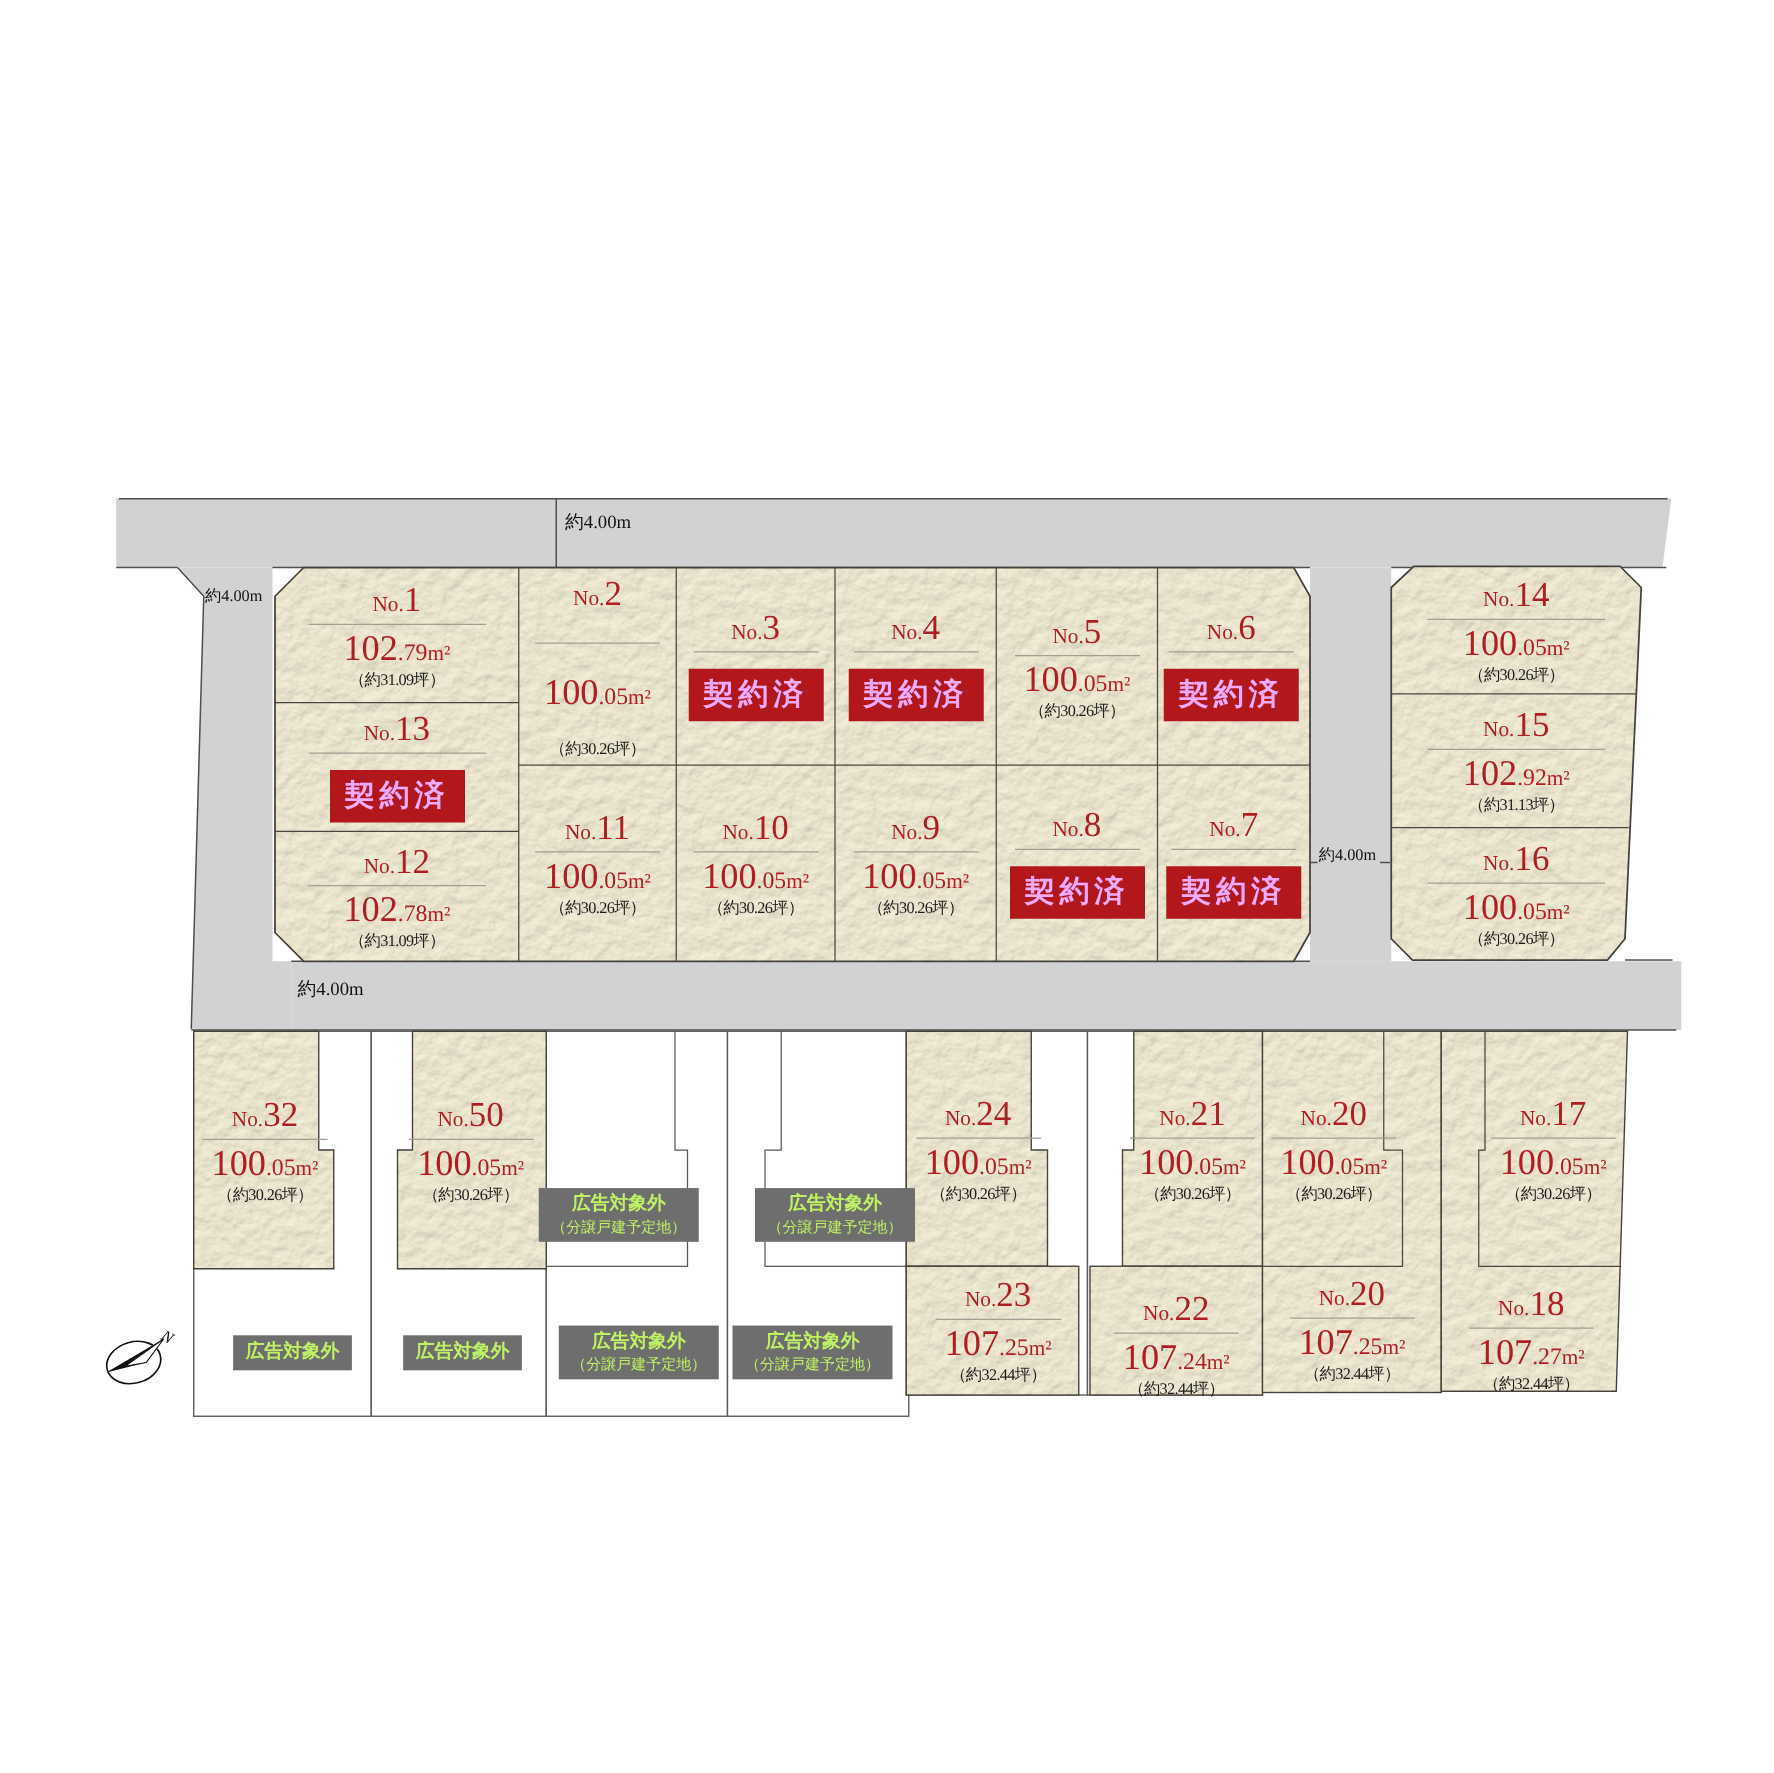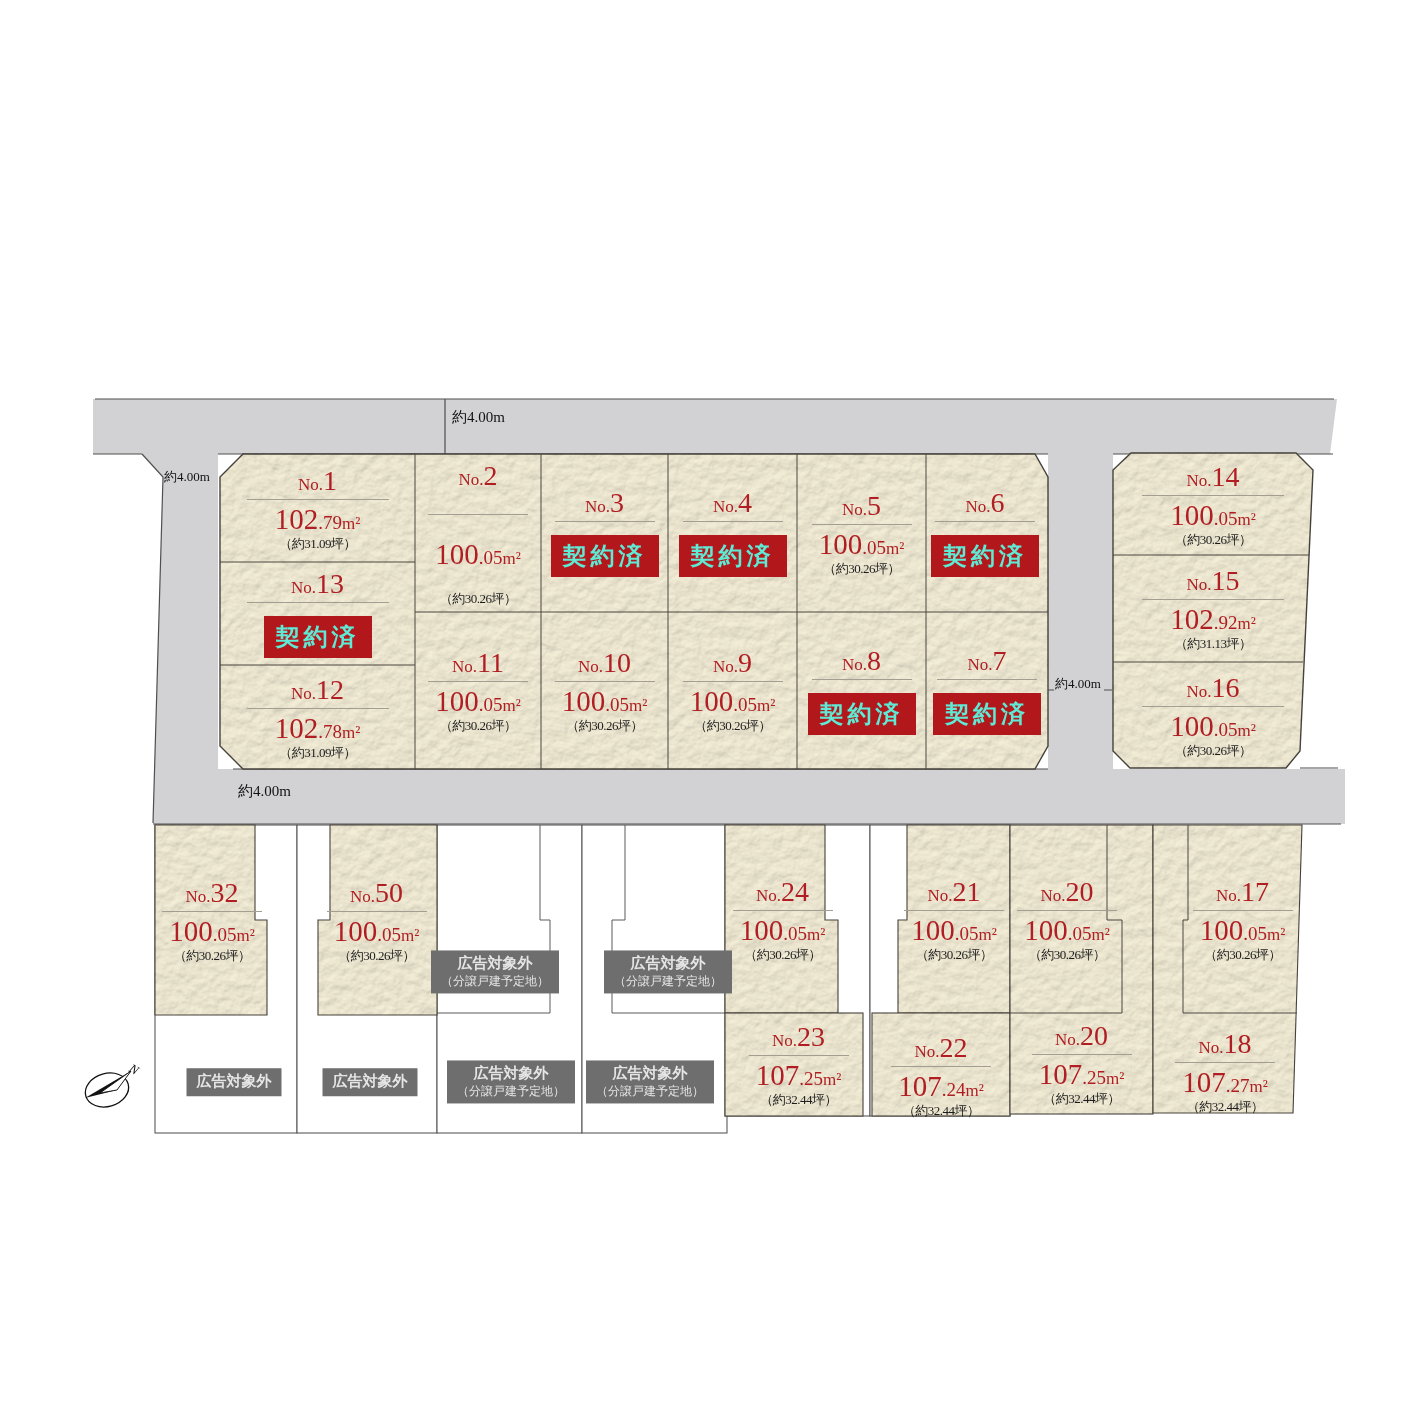--- a/index.html
+++ b/index.html
@@ -11,23 +11,23 @@
   .no-line{color:#b01e23;white-space:nowrap;}
   .no-line .pfx{font-size:17px;}
   .no-line .num{font-size:28px;}
   .rule{height:1px;background:#a39d92;width:100px;margin:4px 0 5px;}
   .wide .rule{width:142px;}
   .area-line{color:#b01e23;white-space:nowrap;}
   .area-line .ai{font-size:29px;}
   .area-line .af{font-size:19px;}
   .area-line .au{font-size:17px;}
   .tsubo{font-size:13px;color:#1c1c1c;margin-top:3px;letter-spacing:-0.5px;}
-  .badge{background:#b2171c;color:#5eead4;font-size:24px;font-weight:bold;
+  .badge{background:#b2171c;color:#f0abfc;font-size:24px;font-weight:bold;
          padding:9px 12px;margin-top:8px;letter-spacing:4px;white-space:nowrap;}
-  .gray-label{position:absolute;transform:translate(-50%,-50%);background:#6e6e6e;color:#e5e5e5;
+  .gray-label{position:absolute;transform:translate(-50%,-50%);background:#6e6e6e;color:#bef264;
               text-align:center;padding:4px 10px;line-height:1.3;white-space:nowrap;}
   .gray-label .l1{font-size:15px;font-weight:bold;}
   .gray-label .l2{font-size:12px;}
   .road-label{position:absolute;color:#111;font-size:15px;white-space:nowrap;}
   .road-label.small{font-size:13px;}
 </style>
 </head>
 <body>
 
 <div id="canvas">

